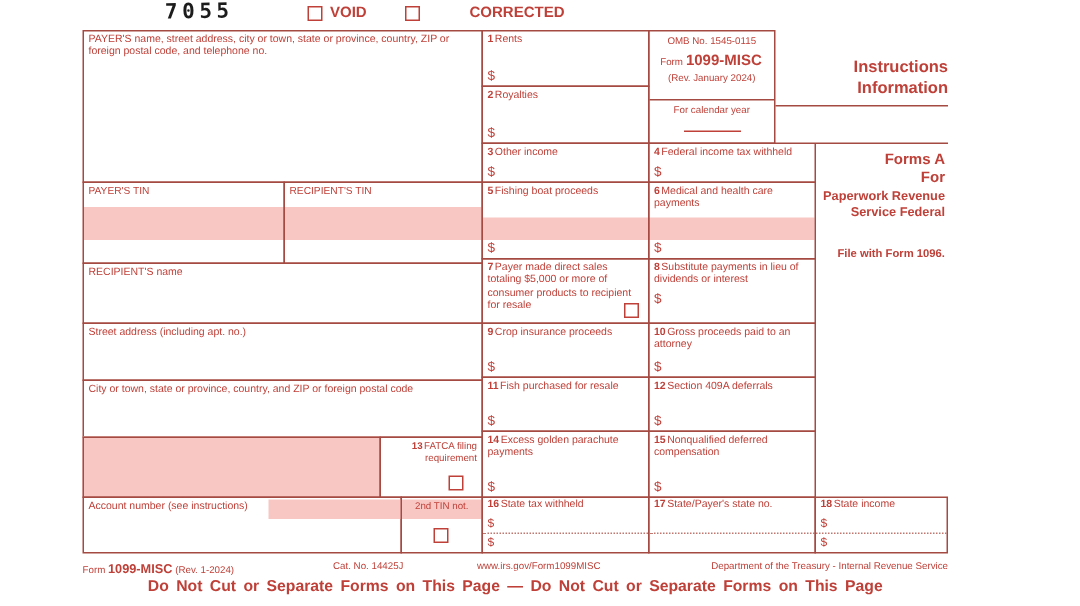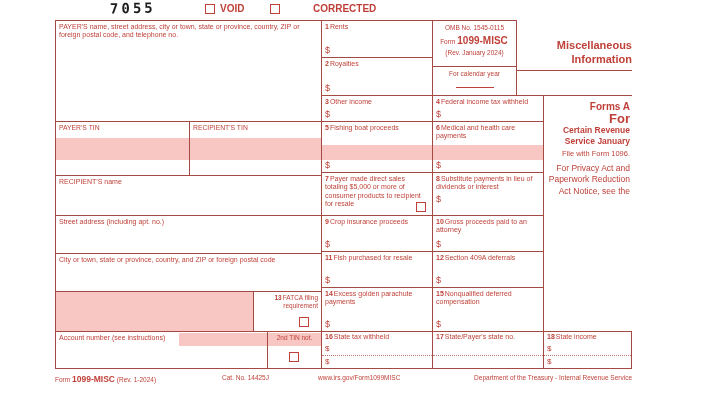--- a/index.html
+++ b/index.html
@@ -28,23 +28,23 @@
   .rev{font-size:6.5px;text-align:center;margin-top:3px;}
   .cal{border-top:1px solid var(--bred);margin-top:9px;font-size:6.5px;text-align:center;padding-top:3px;}
   .calLine{width:38px;height:9px;border-bottom:1px solid var(--red);margin:0 auto;}
   
   #miscTitle{position:absolute;left:522px;top:38px;width:110px;text-align:right;
              font-size:11px;font-weight:bold;line-height:1.3;color:var(--red);}
   #ruleA{position:absolute;left:517px;top:70px;width:115px;border-top:1px solid var(--bred);}
   #copyCol{position:absolute;left:544px;top:95px;width:88px;height:236px;border-top:1px solid var(--bred);
            text-align:right;padding:4px 2px 0 0;box-sizing:border-box;color:var(--red);}
   .ca{font-size:10px;font-weight:bold;line-height:13px;}
-  .cfor{font-size:13px;font-weight:bold;line-height:11.5px;}
+  .cfor{font-size:10px;font-weight:bold;line-height:11.5px;}
   .cirs{font-size:8.5px;font-weight:bold;line-height:11.5px;}
-  .cfile{font-size:7.5px;font-weight:normal;line-height:11px;}
+  .cfile{font-size:7.5px;font-weight:bold;margin-top:15px;line-height:11px;}
   .cpriv{font-size:8.5px;margin-top:4px;line-height:11.5px;}
   .cinstr{font-size:8.5px;font-weight:bold;line-height:11.5px;}
   
   .stateRows{position:absolute;left:0;right:0;top:11px;bottom:0;display:flex;flex-direction:column;}
   .srow{flex:1;border-bottom:1px dotted #c0776f;padding:0 3px;font-size:8px;line-height:12px;}
   .srow:last-child{border-bottom:none;}
   
   .f1{position:absolute;top:374px;font-size:6.5px;color:var(--red);}
   .f1 b{font-size:8.5px;}
   #deptBlock{left:auto;right:88px;}
@@ -184,42 +184,42 @@
     <div class="dollar">$</div>
   </div>
   <div class="cell" style="left:432px;top:331px;width:112px;height:38px;padding:1px 3px;">
     <b>17</b><span>State/Payer's state no.</span>
     <div class="stateRows">
       <div class="srow"></div>
       <div class="srow"></div>
     </div>
   </div>
 
-  <div id="miscTitle">Miscellaneous Information</div>
+  <div id="miscTitle">Instructions Information</div>
   <div id="ruleA"></div>
 
   <div id="copyCol">
     <div class="ca">Forms A</div>
     <div class="cfor">For</div>
-    <div class="cirs">Certain Revenue</div>
-    <div class="cirs">Service January</div>
+    <div class="cirs">Paperwork Revenue</div>
+    <div class="cirs">Service Federal</div>
     <div class="cfile">File with Form 1096.</div>
-    <div class="cpriv">For Privacy Act and Paperwork Reduction Act Notice, see the</div>
   </div>
 
   <div class="cell" style="left:543px;top:331px;width:89px;height:38px;padding:1px 3px;">
     <b>18</b><span>State income</span>
     <div class="stateRows">
       <div class="srow">$</div>
       <div class="srow">$</div>
     </div>
   </div>
 
   <div class="f1" style="left:55px;">
     <span>Form</span>
     <b>1099-MISC</b>
     <span>(Rev. 1-2024)</span>
   </div>
   <div class="f1" style="left:222px;">Cat. No. 14425J</div>
   <div class="f1" style="left:318px;">www.irs.gov/Form1099MISC</div>
   <div class="f1" id="deptBlock">Department of the Treasury - Internal Revenue Service</div>
+  <div id="doNotCut">Do Not Cut or Separate Forms on This Page — Do Not Cut or Separate Forms on This Page</div>
 
 </div>
 
 </body></html>

